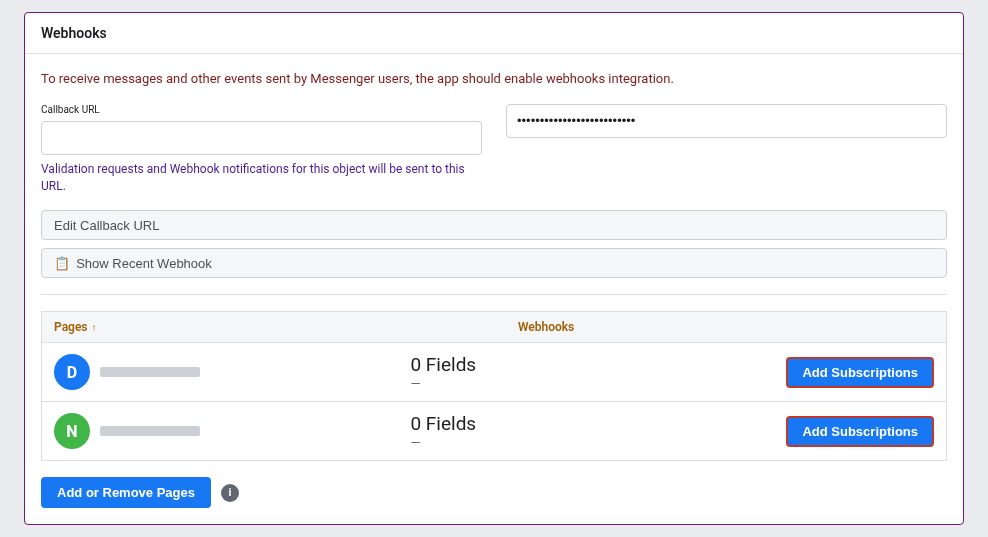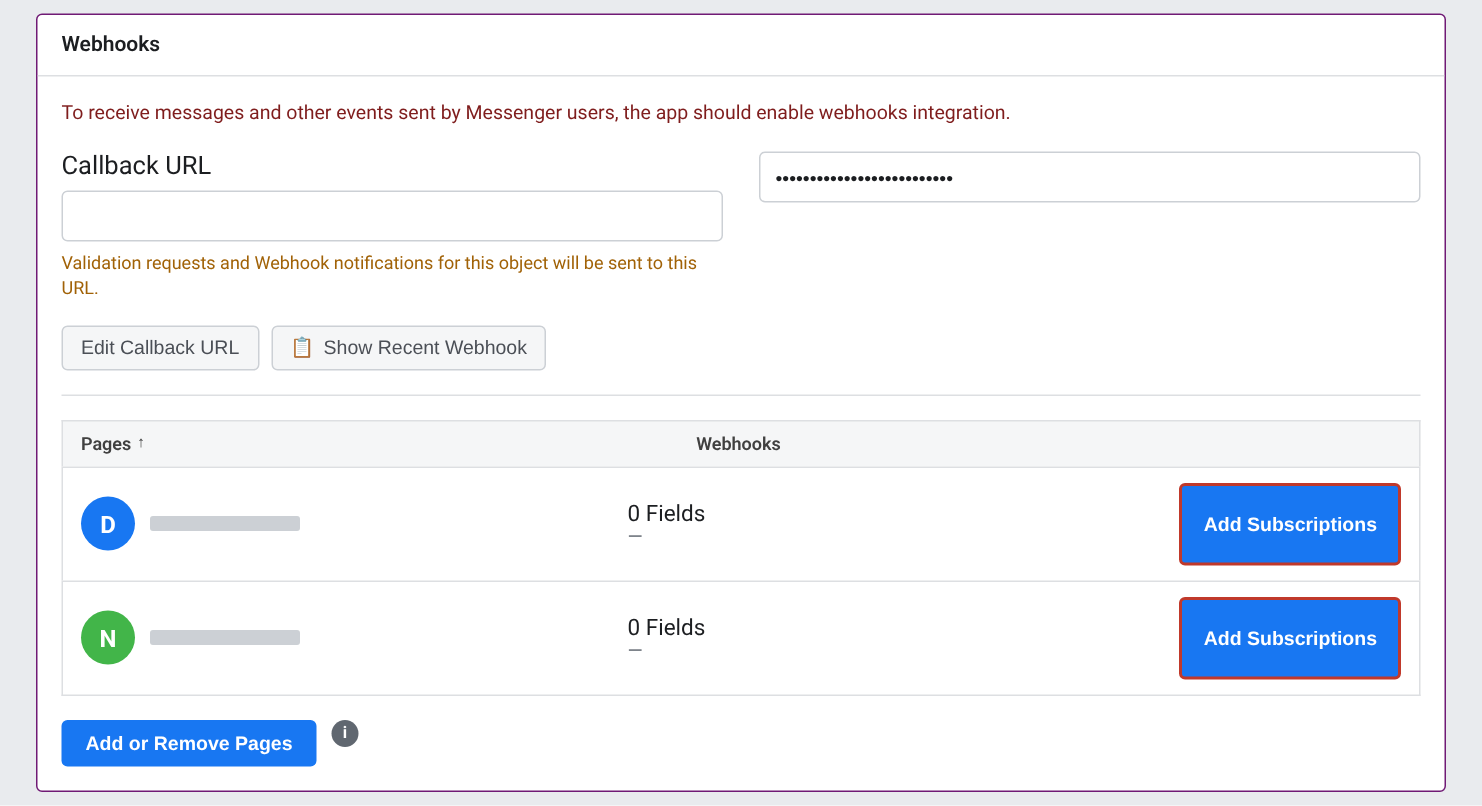--- a/index.html
+++ b/index.html
@@ -40,47 +40,48 @@
     .form-row {
       display: flex;
       gap: 24px;
       margin-bottom: 8px;
     }
     .form-group {
       flex: 1;
     }
     .form-label {
       display: block;
-      font-size: 17px;
+      font-size: 10px;
       color: #1c1e21;
       margin-bottom: 6px;
       font-weight: 400;
     }
     .form-input {
       width: 100%;
       height: 34px;
       border: 1px solid #ccd0d5;
       border-radius: 4px;
       padding: 0 10px;
       font-size: 13px;
       color: #1c1e21;
       background: #fff;
     }
     .helper-text {
       font-size: 12px;
-      color: #a16207;
+      color: #4c1d95;
       margin-top: 6px;
       line-height: 1.4;
     }
     .button-row {
       display: flex;
       gap: 8px;
       margin-top: 16px;
       padding-bottom: 16px;
       border-bottom: 1px solid #dddfe2;
+      flex-direction: column;
     }
     .btn-default {
       height: 30px;
       padding: 0 12px;
       border: 1px solid #ccd0d5;
       border-radius: 4px;
       background: #f5f6f7;
       color: #4b4f56;
       font-size: 13px;
       cursor: pointer;
@@ -93,24 +94,24 @@
       margin-top: 16px;
     }
     .data-table {
       width: 100%;
       border-collapse: collapse;
       border: 1px solid #dddfe2;
     }
     .data-table th {
       background: #f5f6f7;
       padding: 8px 12px;
-      text-align: center;
+      text-align: right;
       font-weight: 600;
       font-size: 12px;
-      color: #404040;
+      color: #a16207;
       border-bottom: 1px solid #dddfe2;
     }
     .data-table td {
       padding: 10px 12px;
       border-bottom: 1px solid #dddfe2;
       vertical-align: middle;
     }
     .data-table tr:last-child td {
       border-bottom: none;
     }
@@ -135,45 +136,45 @@
     .avatar-teal { background: #42b549; }
     .page-name {
       font-size: 13px;
       color: #ccd0d5;
       background: #ccd0d5;
       height: 10px;
       width: 100px;
       border-radius: 2px;
     }
     .webhook-info {
-      font-size: 15px;
+      font-size: 19px;
       color: #1c1e21;
     }
     .webhook-dash {
       color: #606770;
       font-size: 13px;
     }
     .add-sub-btn {
       background: #1877f2;
       color: #fff;
       border: 2px solid #c0392b;
       border-radius: 4px;
-      padding: 18px 14px;
+      padding: 6px 14px;
       font-size: 13px;
       font-weight: 600;
       cursor: pointer;
       white-space: nowrap;
     }
     .action-cell {
       text-align: right;
     }
     .bottom-actions {
       margin-top: 16px;
       display: flex;
-      align-items: flex-start;
+      align-items: center;
       gap: 10px;
     }
     .btn-primary {
       background: #1877f2;
       color: #fff;
       border: none;
       border-radius: 4px;
       padding: 8px 16px;
       font-size: 13px;
       font-weight: 600;

